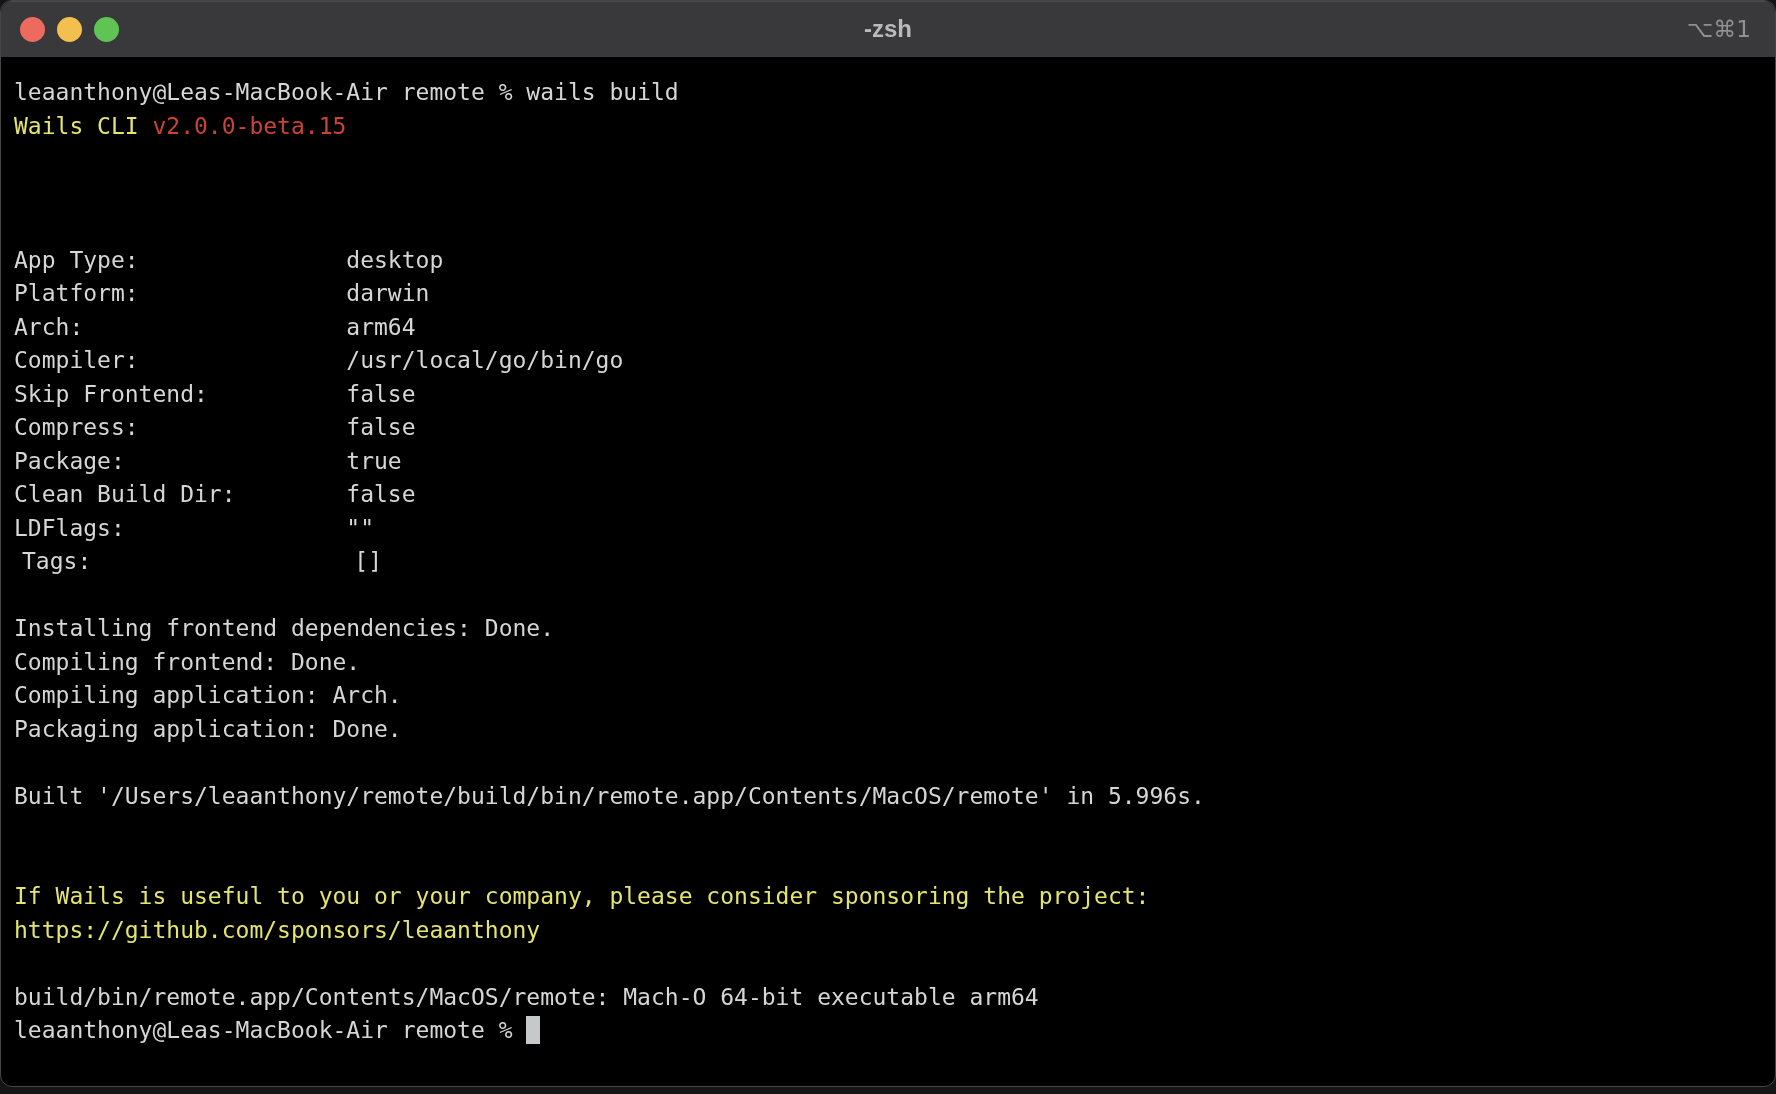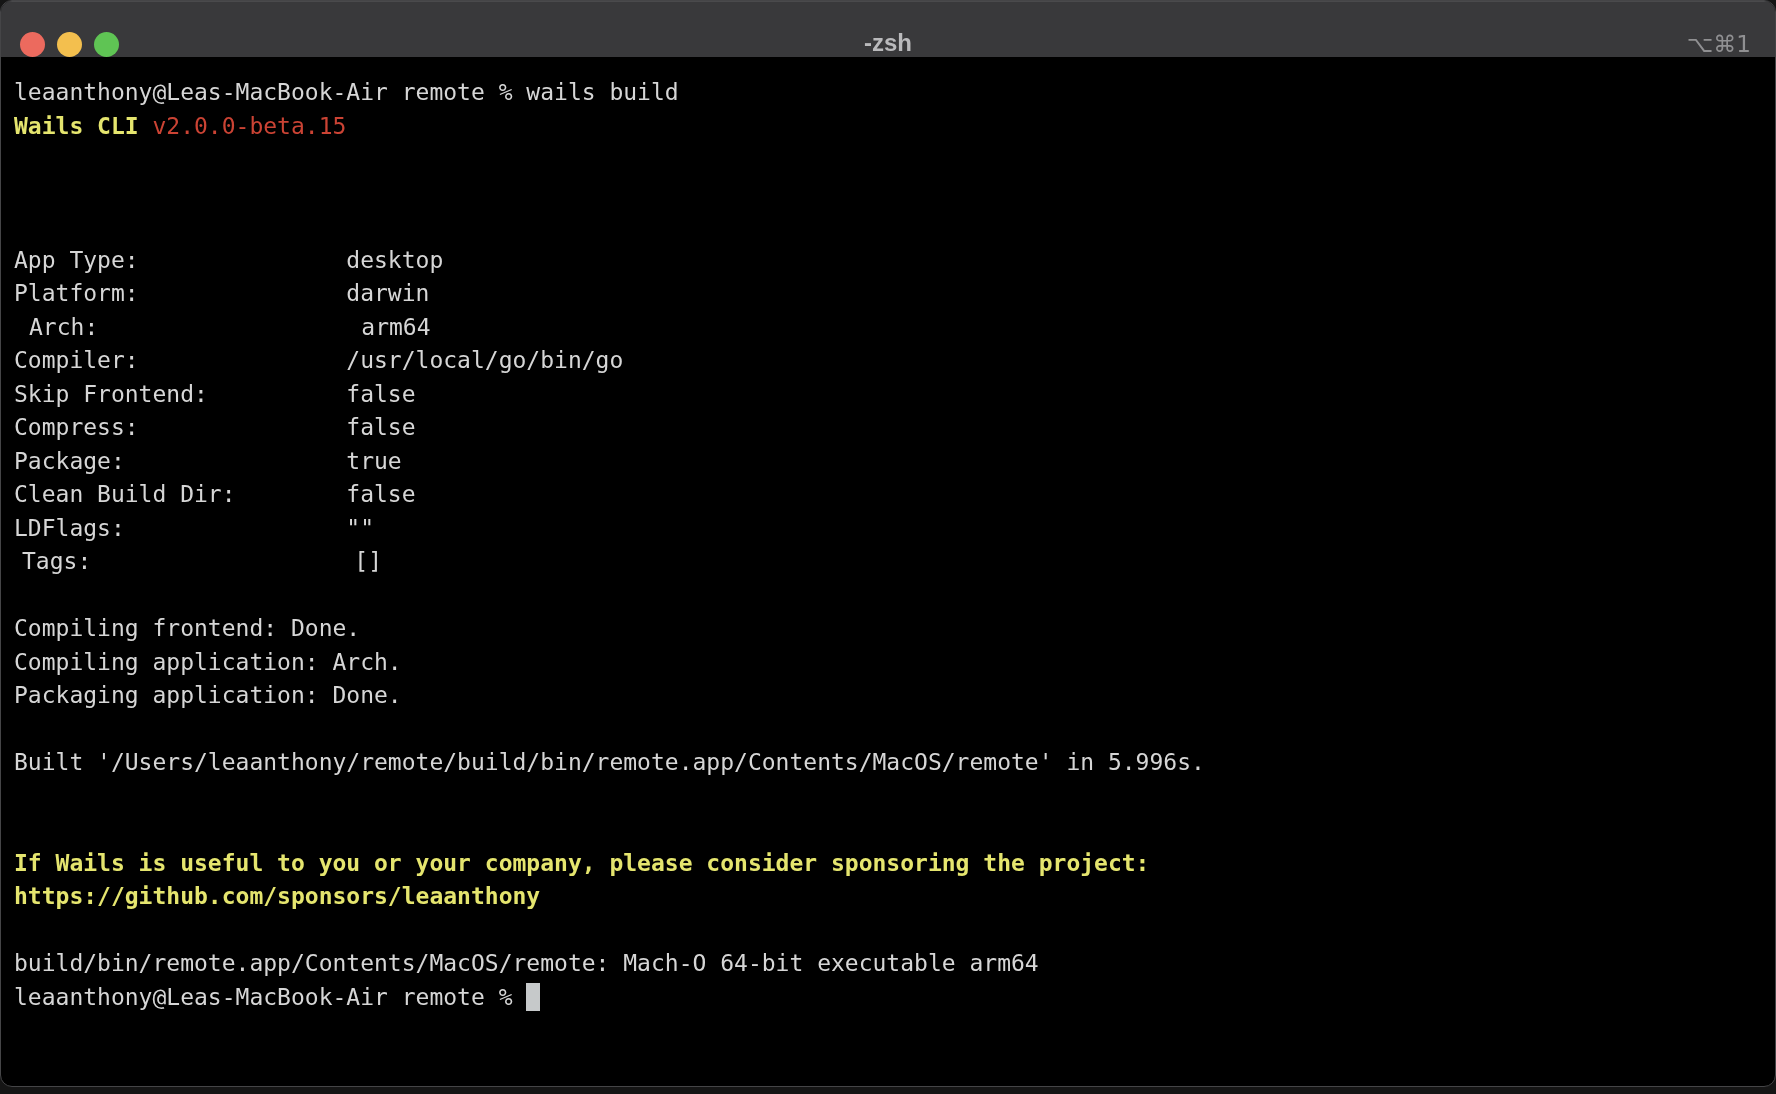--- a/index.html
+++ b/index.html
@@ -27,21 +27,21 @@
     background: var(--bg);
     border: 1px solid #454547;
     border-radius: 12px;
     overflow: hidden;
   }
   .titlebar {
     height: 56px;
     background: var(--titlebar);
     box-shadow: inset 0 1px 0 rgba(255,255,255,0.09);
     display: flex;
-    align-items: flex-end;
+    align-items: center;
     position: relative;
   }
   .traffic {
     display: flex;
     gap: 12px;
     padding-left: 19px;
     z-index: 2;
   }
   .light {
     width: 25px; height: 25px;
@@ -73,21 +73,21 @@
     padding: 19px 13px 0 13px;
     font-size: 23px;
     color: var(--fg);
   }
   .term-line {
     white-space: pre;
     line-height: 33.5px;
     min-height: 33.5px;
   }
   .term-line .pad { display: inline-block; }
-  .term-line .yellow { color: var(--yellow); font-weight: bold; }
+  .term-line .yellow { color: var(--yellow); }
   .term-line .red    { color: var(--red); }
   .cursor {
     display: inline-block;
     width: 14px; height: 28px;
     background: var(--cursor);
     vertical-align: -6px;
   }
 </style>
 </head>
 <body>
@@ -103,29 +103,30 @@
     <div class="shortcut">⌥⌘1</div>
   </div>
   <div class="content" id="term">
       <div class="term-line"><span>leaanthony@Leas-MacBook-Air remote % wails build</span></div>
       <div class="term-line"><span class="yellow">Wails CLI </span><span class="red">v2.0.0-beta.15</span></div>
       <div class="term-line"></div>
       <div class="term-line"></div>
       <div class="term-line"></div>
       <div class="term-line"><span class="pad" style="width: 24ch;">App Type:</span><span>desktop</span></div>
       <div class="term-line"><span class="pad" style="width: 24ch;">Platform:</span><span>darwin</span></div>
-      <div class="term-line"><span class="pad" style="width: 24ch; margin-left: 15px;">Arch:</span><span>arm64</span></div>
+      <div class="term-line"><span class="pad" style="width: 24ch;">Arch:</span><span>arm64</span></div>
       <div class="term-line"><span class="pad" style="width: 24ch;">Compiler:</span><span>/usr/local/go/bin/go</span></div>
       <div class="term-line"><span class="pad" style="width: 24ch;">Skip Frontend:</span><span>false</span></div>
       <div class="term-line"><span class="pad" style="width: 24ch;">Compress:</span><span>false</span></div>
       <div class="term-line"><span class="pad" style="width: 24ch;">Package:</span><span>true</span></div>
       <div class="term-line"><span class="pad" style="width: 24ch;">Clean Build Dir:</span><span>false</span></div>
       <div class="term-line"><span class="pad" style="width: 24ch;">LDFlags:</span><span>""</span></div>
       <div class="term-line"><span class="pad" style="width: 24ch; margin-left: 8px;">Tags:</span><span>[]</span></div>
       <div class="term-line"></div>
+      <div class="term-line"><span>Installing frontend dependencies: Done.</span></div>
       <div class="term-line"><span>Compiling frontend: Done.</span></div>
       <div class="term-line"><span>Compiling application: Arch.</span></div>
       <div class="term-line"><span>Packaging application: Done.</span></div>
       <div class="term-line"></div>
       <div class="term-line"><span>Built '/Users/leaanthony/remote/build/bin/remote.app/Contents/MacOS/remote' in 5.996s.</span></div>
       <div class="term-line"></div>
       <div class="term-line"></div>
       <div class="term-line"><span class="yellow">If Wails is useful to you or your company, please consider sponsoring the project:</span></div>
       <div class="term-line"><span class="yellow">https://github.com/sponsors/leaanthony</span></div>
       <div class="term-line"></div>

